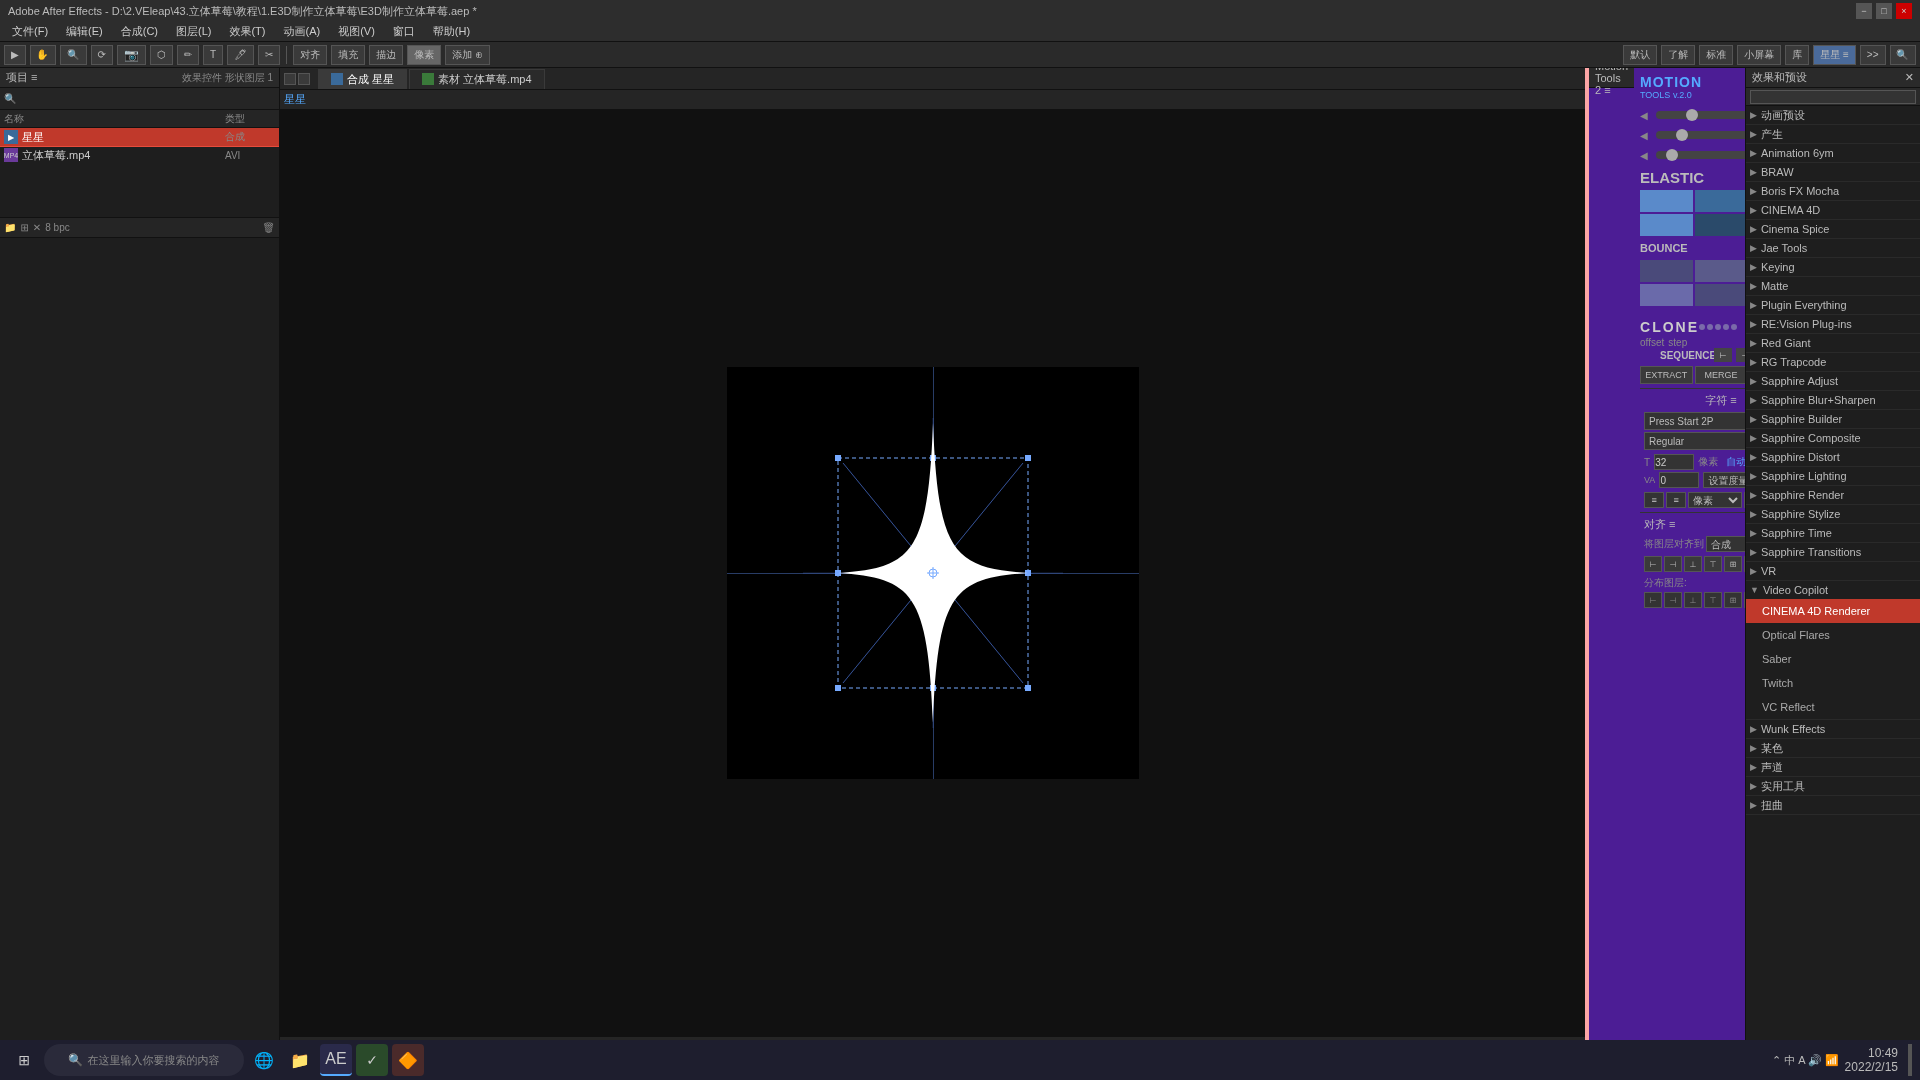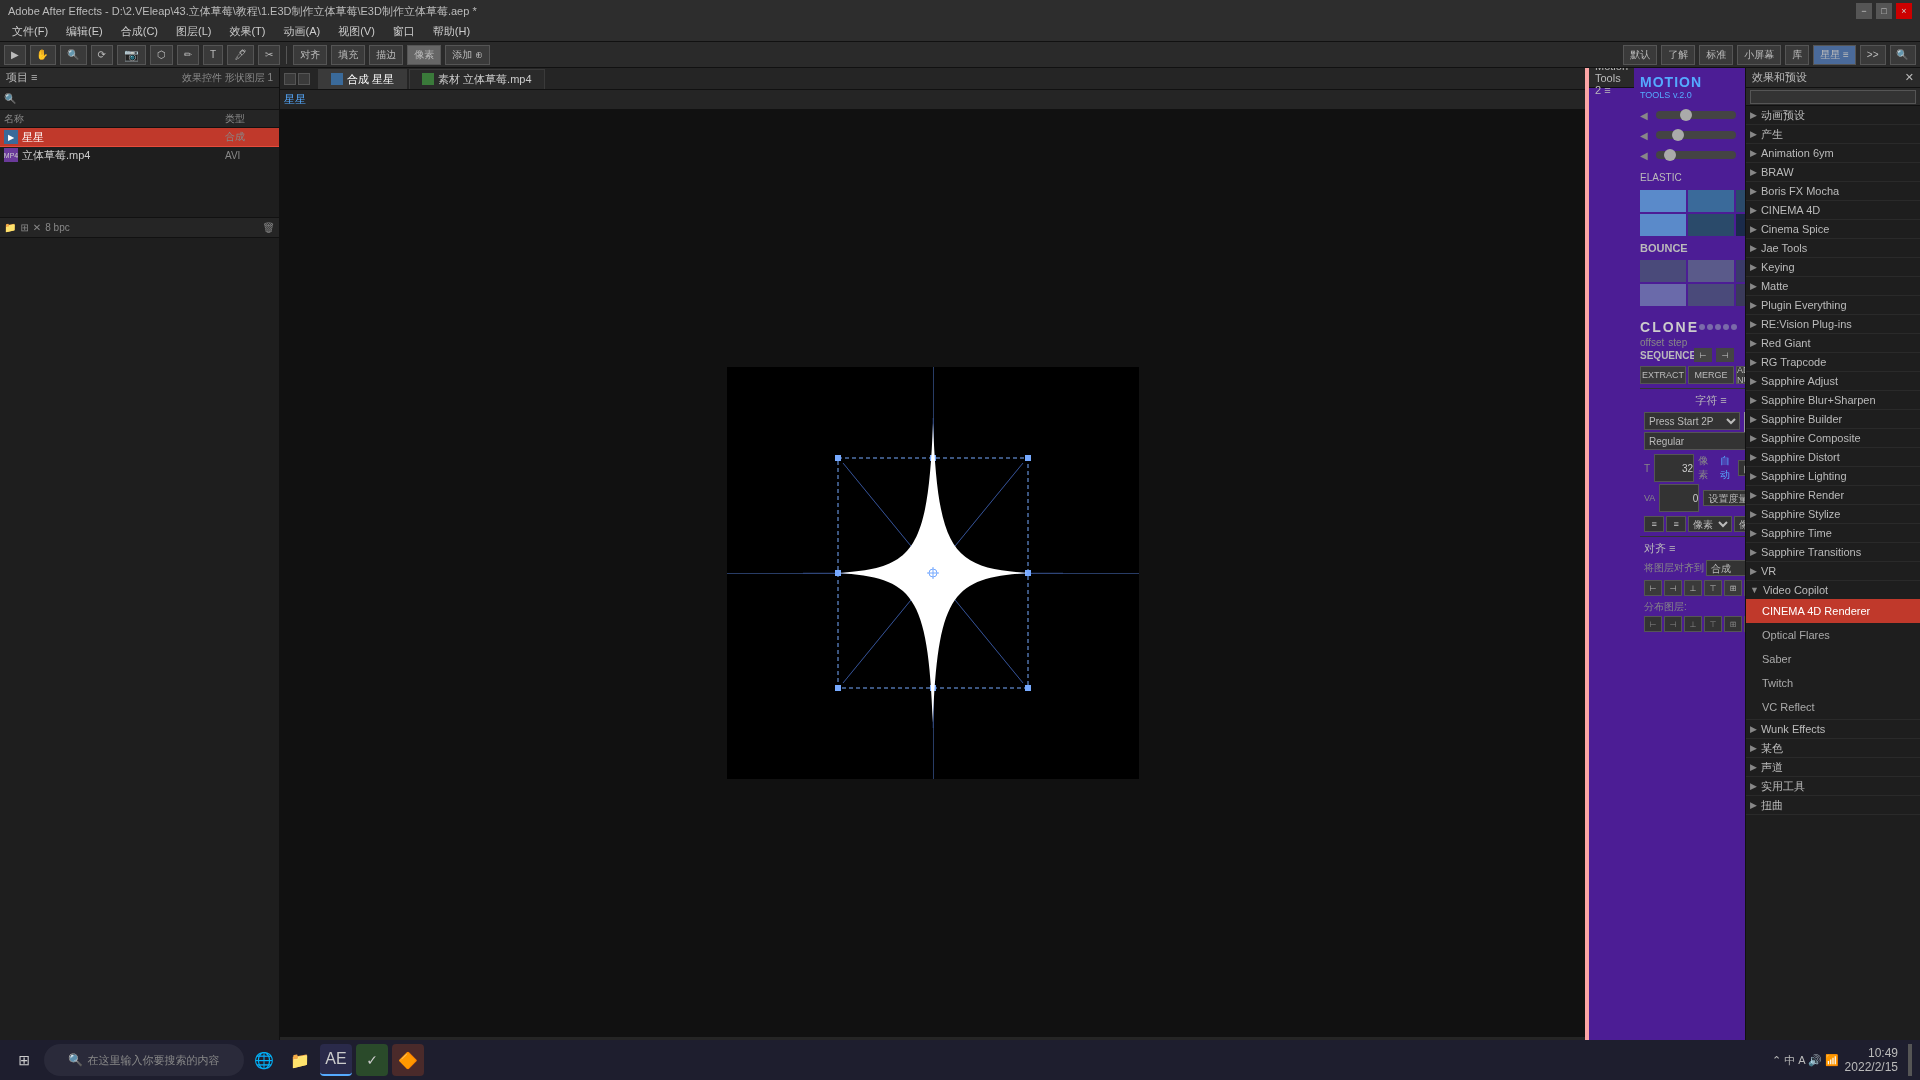--- a/index.html
+++ b/index.html
@@ -320,20 +320,21 @@
       font-size: 10px;
       color: #888;
     }
 
     
     .seq-row {
       display: flex;
       align-items: center;
       gap: 4px;
       margin-bottom: 4px;
+      margin-left: 20px;
     }
     .seq-label { font-size: 10px; color: #888; width: 50px; }
     .seq-icon { width: 18px; height: 14px; background: #444; cursor: pointer; font-size: 8px; display: flex; align-items: center; justify-content: center; }
     .seq-num { font-size: 10px; color: #ccc; width: 20px; text-align: center; }
 
     
     .action-row {
       display: flex;
       gap: 2px;
       margin-bottom: 4px;
@@ -381,26 +382,26 @@
     .char-row {
       display: flex;
       align-items: center;
       gap: 4px;
       margin-bottom: 2px;
       font-size: 10px;
       color: #888;
     }
     .char-val {
       width: 50px;
-      height: 28px;
+      height: 16px;
       background: #333;
       border: 1px solid #555;
       color: #ccc;
       font-size: 10px;
-      text-align: right;
+      text-align: left;
     }
     .char-icon-btn {
       width: 20px; height: 20px;
       background: #eee;
       border: 1px solid #999;
       cursor: pointer;
       display: flex; align-items: center; justify-content: center;
       font-size: 12px;
     }
     .char-icon-btn.dark-btn {
@@ -817,21 +818,21 @@
       <div class="mt-row">
         <span class="mt-arrow">◀</span>
         <div class="mt-slider">
           <div class="mt-slider-knob" style="left:10%;"></div>
         </div>
         <span class="mt-value">0</span>
         <div class="mt-dot"></div>
       </div>
 
       <div style="display:flex;align-items:center;justify-content:space-between;margin:4px 0 2px 0;">
-        <span style="font-size:10px;color:#bbb;font-weight:normal;">ELASTIC</span>
+        <span style="font-size:15px;color:#bbb;font-weight:bold;">ELASTIC</span>
         <span style="font-size:14px;color:#bbb;">〜〜</span>
       </div>
 
       <div class="mt-grid">
         <div class="mt-grid-cell active"></div>
         <div class="mt-grid-cell"></div>
         <div class="mt-grid-cell dark"></div>
         <div class="mt-grid-cell active"></div>
         <div class="mt-grid-cell dark"></div>
         <div class="mt-grid-cell darker"></div>

